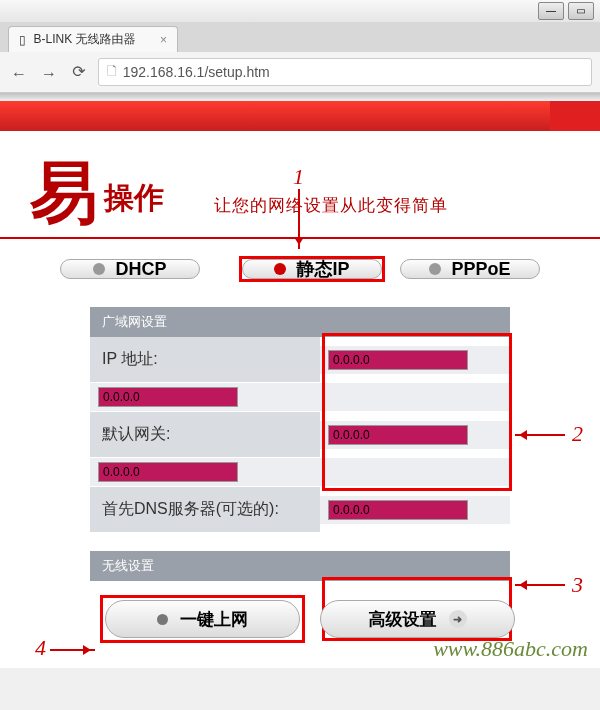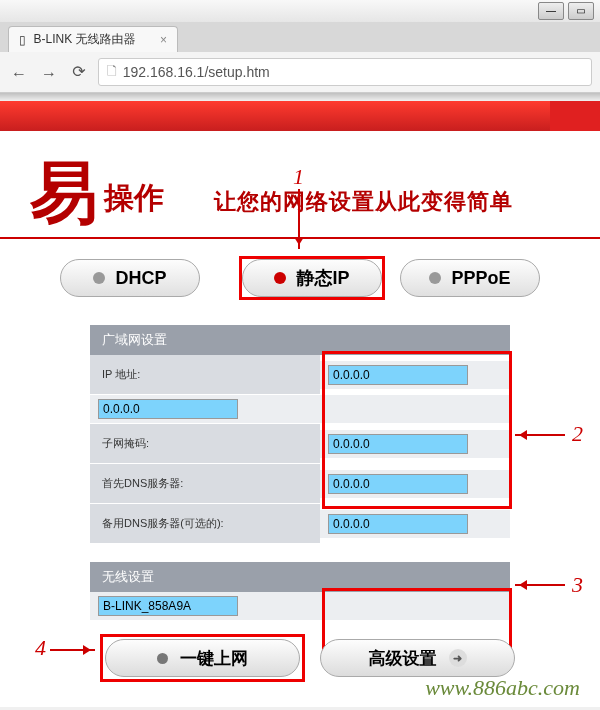--- a/index.html
+++ b/index.html
@@ -18,58 +18,58 @@
     .file-icon { font-size:12px; color:#888; }
     .shadow-line { height:8px; background:linear-gradient(rgba(0,0,0,.2),transparent); }
     
     
     .red-header { height: 30px; background: linear-gradient(#ff3b2f, #c81e1e); position: relative; overflow:hidden; }
     .red-header::before { content:""; position:absolute; right:0; top:0; width:50px; height:100%; background: #e02020; }
     .red-band { height:108px; background:#fff; display:flex; align-items:flex-end; padding:0 30px 10px; gap:30px; border-bottom:2px solid #c00; position:relative; }
     .logo-block { display:flex; align-items:flex-end; gap:6px; }
     .logo-big { font-size: 68px; font-weight: bold; color: #b40000; font-family: "SimSun", serif; line-height:1; }
     .logo-small { font-size: 30px; font-weight: bold; color: #b40000; font-family: Liberation Serif, serif; padding-bottom:8px; }
-    .tagline { color: #b40000; font-size: 22px; font-weight: bold; letter-spacing:1px; padding-bottom:10px; margin-left:20px; }
+    .tagline { color: #b40000; font-size: 17px; font-weight: normal; letter-spacing:1px; padding-bottom:10px; margin-left:20px; }
     
     
     .content { padding: 20px 0 30px; background:#fff; position:relative; }
     
     
     .tabs { display: flex; justify-content: center; gap: 18px; margin-bottom: 28px; position:relative; }
-    .mode-btn { display:inline-flex; align-items:center; justify-content:center; gap:10px; width: 140px; height: 38px; border:1px solid #aaa; border-radius: 19px; background: linear-gradient(#fdfdfd,#e0e0e0); font-size: 18px; font-weight:bold; cursor:pointer; }
+    .mode-btn { display:inline-flex; align-items:center; justify-content:center; gap:10px; width: 140px; height: 20px; border:1px solid #aaa; border-radius: 19px; background: linear-gradient(#fdfdfd,#e0e0e0); font-size: 18px; font-weight:bold; cursor:pointer; }
     .mode-btn .dot { width:12px; height:12px; border-radius:50%; background:#999; }
     .mode-btn.active .dot { background:#c00; }
     
     
     .section { width: 420px; margin: 0 auto 18px; }
     .section-header { background: #9aa0aa; color: #fff; font-size: 13px; padding: 6px 12px; }
     .row { display:flex; align-items:center; border-bottom:1px solid #fff; }
-    .row-label { width: 230px; background:#d9dce1; color:#333; font-size:11px; padding:12px 12px; text-align:left; }
+    .row-label { width: 230px; background:#d9dce1; color:#333; font-size:16px; padding:12px 12px; text-align:left; }
     .row-input { flex:1; background:#eceef1; padding:4px 8px; }
-    .row-input input { width:140px; height:20px; border:1px solid #999; background:#7dd3fc; font-size:12px; padding:4px 4px; }
+    .row-input input { width:140px; height:20px; border:1px solid #999; background:#be185d; font-size:12px; padding:4px 4px; }
     
     
     .bottom-btns { display:flex; justify-content:center; gap:20px; margin-top:16px; padding-left:20px; }
     .big-btn { display:inline-flex; align-items:center; justify-content:center; gap:12px; width:195px; height:38px; border:1px solid #aaa; border-radius:19px; background:linear-gradient(#fdfdfd,#dcdcdc); font-size:17px; font-weight:bold; cursor:pointer; }
     .big-btn .dot { width:11px; height:11px; border-radius:50%; background:#777; }
     .big-btn .arrow { width:18px; height:18px; border-radius:50%; background:#ddd; font-size:11px; text-align:center; line-height:18px; color:#555; }
     
     
     .red-box { border:3px solid #e00; position:absolute; pointer-events:none; }
     
     
     .anno { position:absolute; color:#c00; font-family:"Times New Roman",serif; font-size:22px; font-style:italic; }
     .arrow-line { position:absolute; background:#c00; }
     .arrow-h { height:2px; }
     .arrow-v { width:2px; }
     .arrow-head-l::before { content:""; position:absolute; left:-1px; top:-4px; border:5px solid transparent; border-right:8px solid #c00; }
     .arrow-head-r::before { content:""; position:absolute; right:-1px; top:-4px; border:5px solid transparent; border-left:8px solid #c00; }
     .arrow-head-d::before { content:""; position:absolute; bottom:-1px; left:-4px; border:5px solid transparent; border-top:8px solid #c00; }
     
-    .watermark { position:absolute; bottom:6px; right:20px; font-family:cursive,"Brush Script MT"; font-size:22px; font-style:italic; color:#6a8a3a; }
+    .watermark { position:absolute; bottom:6px; right:12px; font-family:cursive,"Brush Script MT"; font-size:22px; font-style:italic; color:#6a8a3a; }
   </style>
 </head>
 <body>
 
 <div class="browser-chrome">
   <div class="window-controls">
     <div class="win-btn">—</div>
     <div class="win-btn">▭</div>
   </div>
   <div class="tab-bar">
@@ -125,41 +125,39 @@
   <div class="section" style="position:relative;">
     <div class="section-header">广域网设置</div>
     <div class="row">
       <div class="row-label">IP 地址:</div>
       <div class="row-input"><input type="text" value="0.0.0.0" style=""></div>
     </div>
     <div class="row">
       <div class="row-input"><input type="text" value="0.0.0.0" style=""></div>
     </div>
     <div class="row">
-      <div class="row-label">子网掩码:</div>
+      <div class="row-label">默认网关:</div>
       <div class="row-input"><input type="text" value="0.0.0.0" style=""></div>
     </div>
     <div class="row">
-      <div class="row-label">首先DNS服务器:</div>
       <div class="row-input"><input type="text" value="0.0.0.0" style=""></div>
     </div>
     <div class="row">
-      <div class="row-label">备用DNS服务器(可选的):</div>
+      <div class="row-label">首先DNS服务器(可选的):</div>
       <div class="row-input"><input type="text" value="0.0.0.0" style=""></div>
     </div>
     <div class="red-box" style="left:232px; top:26px; width:190px; height:158px;"></div>
   </div>
 
   <div class="arrow-line arrow-h arrow-head-l" style="left:515px; top:195px; width:50px;"></div>
   <div class="anno" style="left:572px; top:182px;">2</div>
 
   <div class="section" style="position:relative;">
     <div class="section-header">无线设置</div>
     <div class="row">
-      <div class="row-input"><input type="text" value="B-LINK_858A9A" style=""></div>
     </div>
     <div class="red-box" style="left:232px; top:26px; width:190px; height:64px;"></div>
   </div>
 
   <div class="arrow-line arrow-h arrow-head-l" style="left:515px; top:345px; width:50px;"></div>
   <div class="anno" style="left:572px; top:333px;">3</div>
 
   <div class="bottom-btns" style="position:relative;">
     <div class="big-btn" style="position:relative;">
       <span class="dot"></span>

